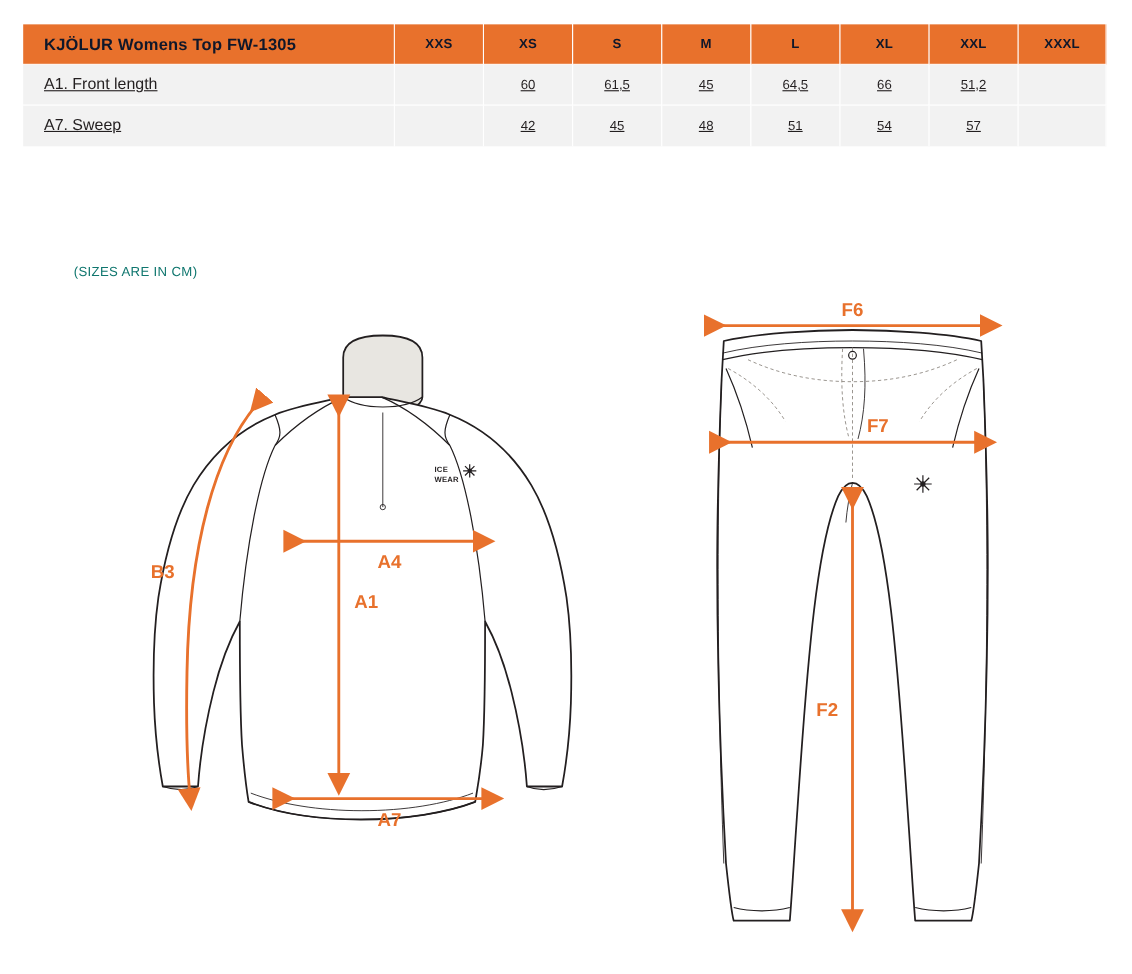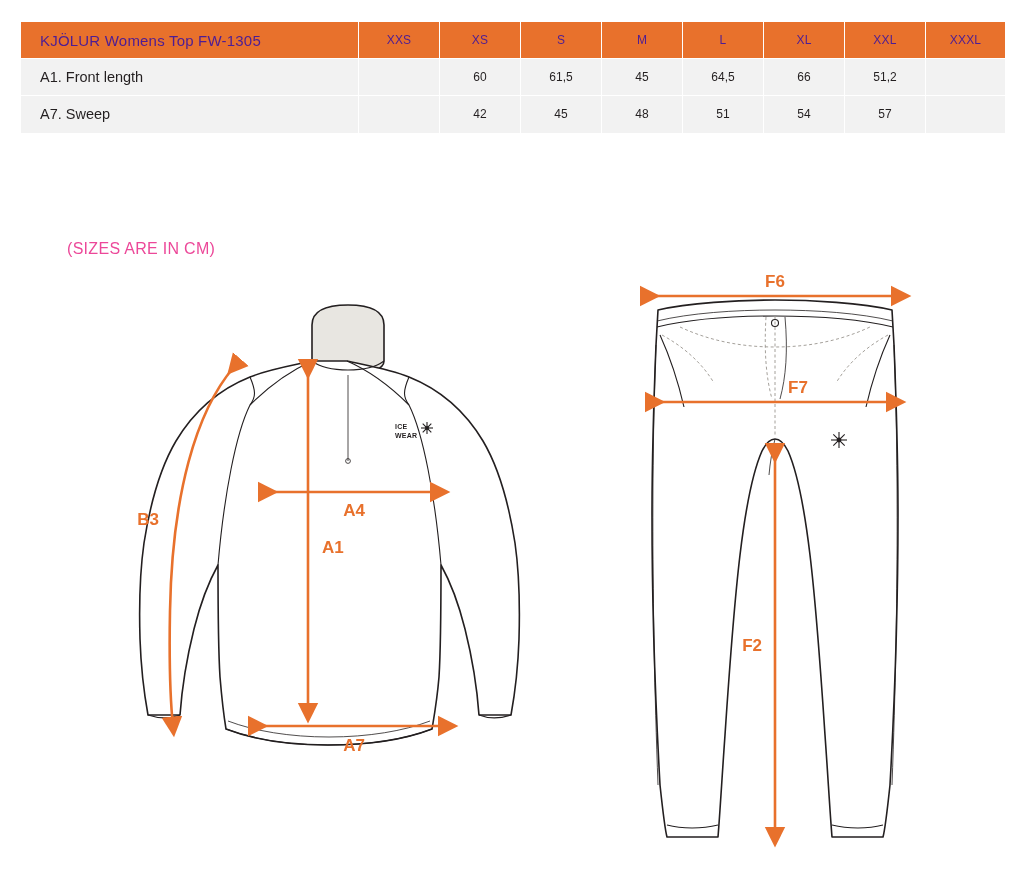--- a/index.html
+++ b/index.html
@@ -33,52 +33,53 @@
   }
   table.size-table th,
   table.size-table td {
     border: 1px solid #ffffff;
     font-size: 12px;
     height: 37px;
     padding: 0;
   }
   thead th {
     background: #e8712c;
-    color: #4c1d95;
-    font-weight: normal;
+    color: #0f172a;
+    font-weight: bold;
     text-align: center;
     letter-spacing: 0.2px;
   }
   thead th.title-cell {
     text-align: left;
     padding-left: 19px;
     font-size: 15px;
   }
   tbody tr td {
     background: #f2f2f2;
     text-align: center;
     color: #231f20;
     font-size: 14.5px;
     border-bottom: 1px solid #ffffff;
     border-left: 1px solid #ffffff;
     border-right: 1px solid #ffffff;
     border-top: none;
+    text-decoration: underline;
   }
   tbody tr td.label-cell {
     text-align: left;
     padding-left: 19px;
     font-size: 14.5px;
   }
   tbody tr:last-child td { border-bottom: none; }
   .note {
     position: absolute;
     left: 67px;
     top: 240px;
-    color: #ec4899;
-    font-size: 16px;
+    color: #0f766e;
+    font-size: 12px;
     letter-spacing: 0.3px;
   }
 
   
   .figures {
     position: absolute;
     left: 0;
     top: 265px;
     width: 1029px;
     height: 620px;

